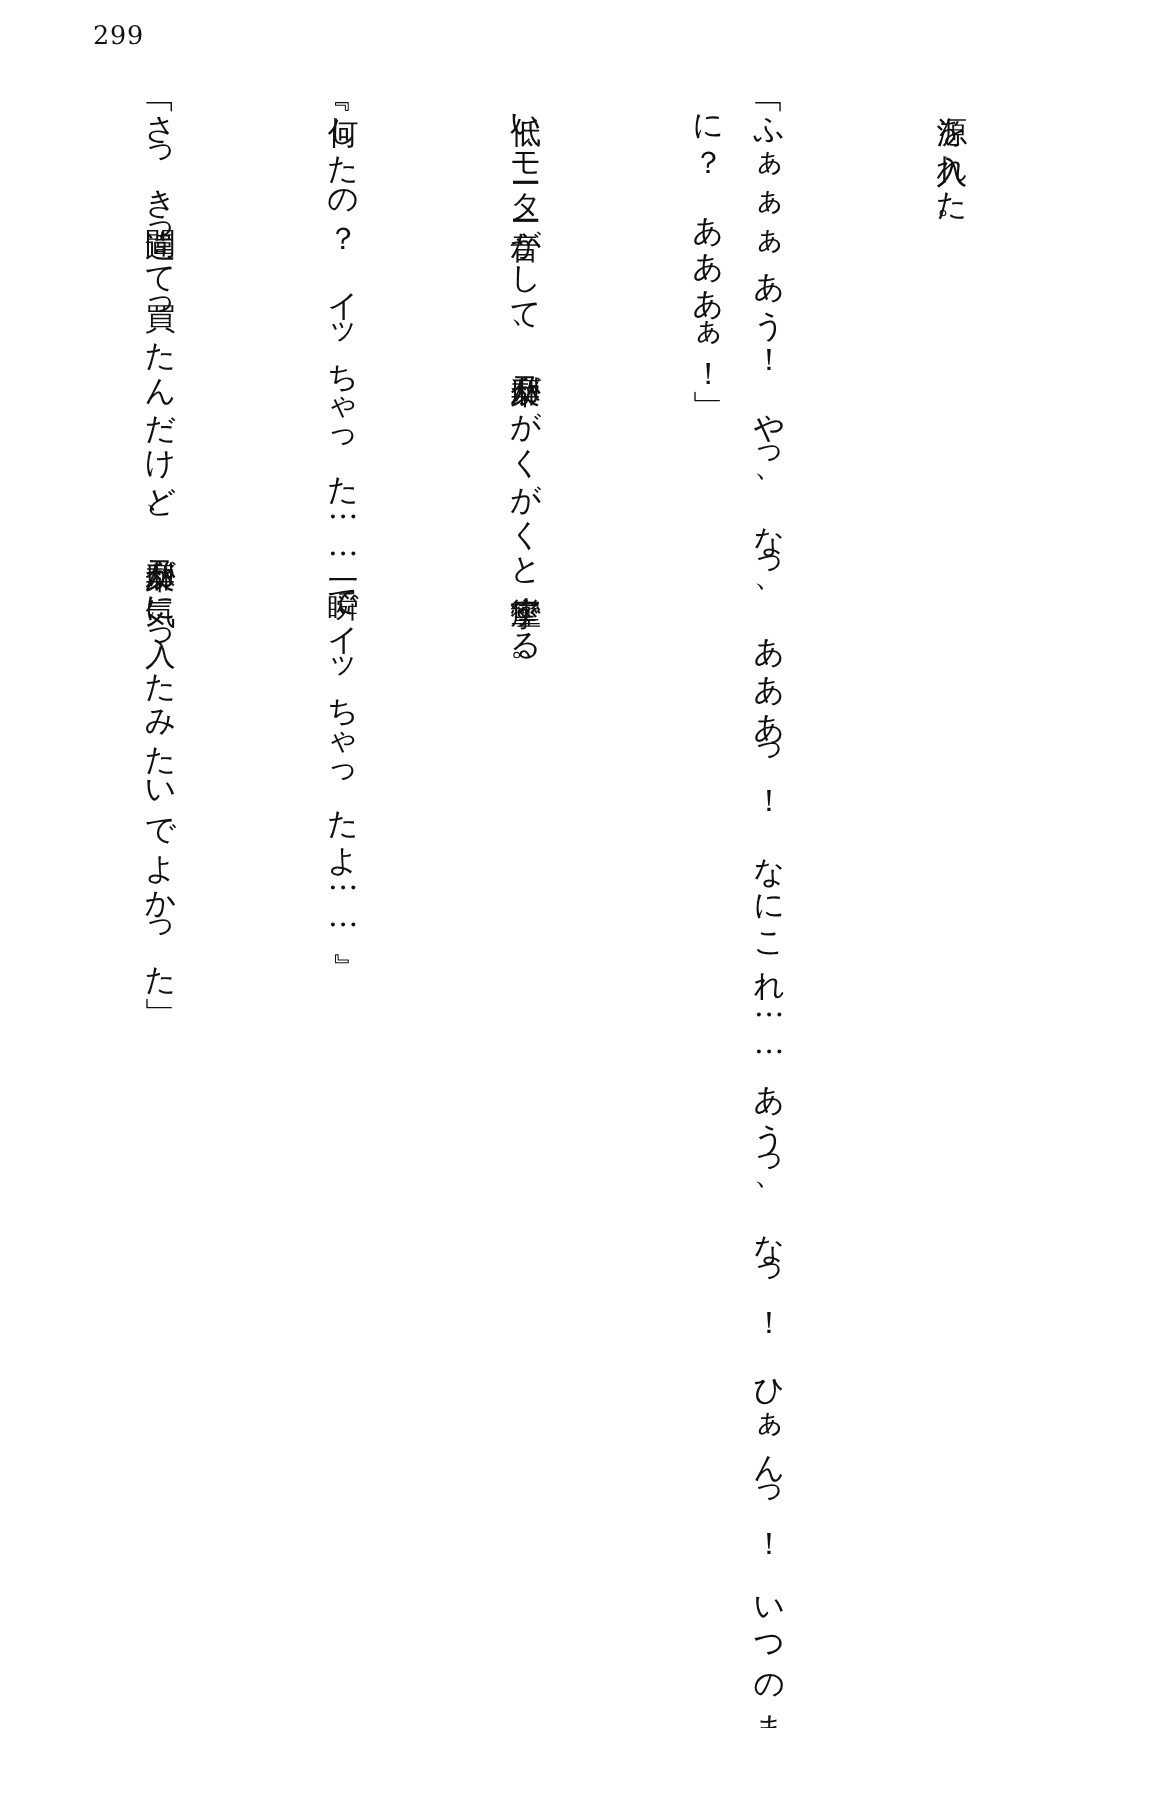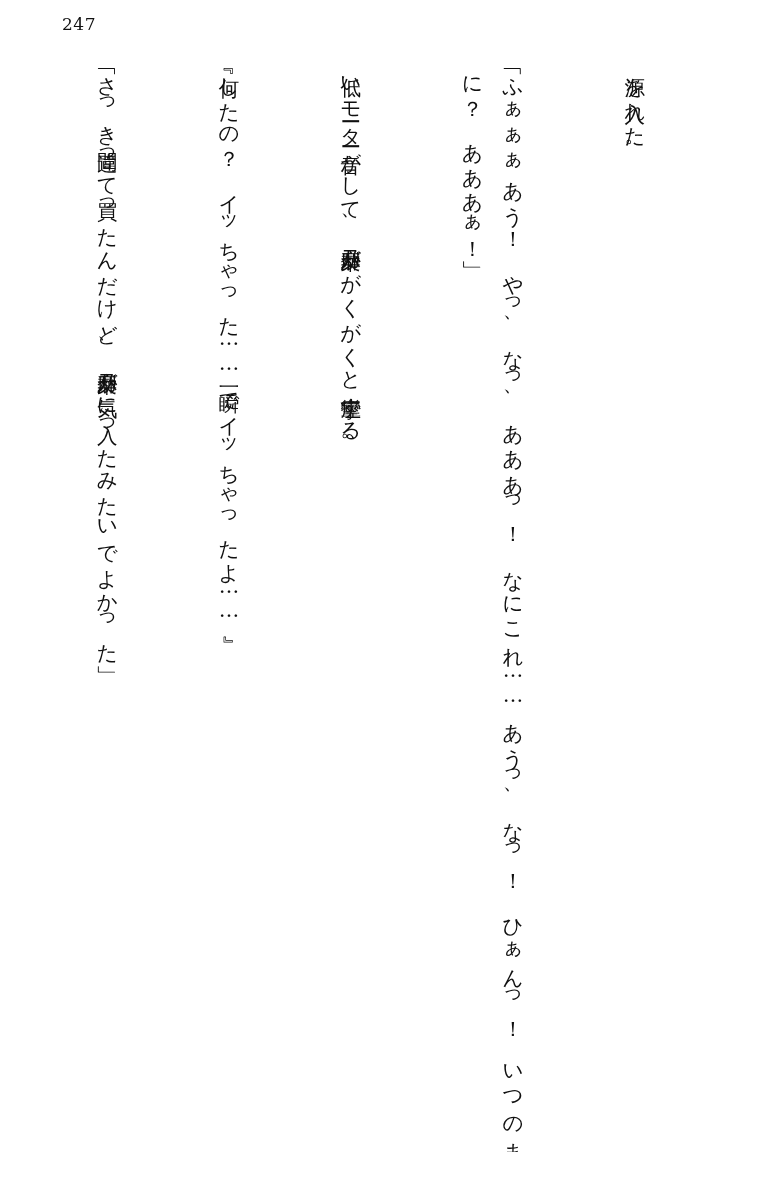--- a/index.html
+++ b/index.html
@@ -58,21 +58,21 @@
     margin: 0;
     padding: 0;
     text-indent: 0;
   }
 </style>
 </head>
 <body>
 
 <div class="page">
 
-  <div class="page-number">247</div>
+  <div class="page-number">299</div>
 
   <div class="vtext">
     <p>源を入れた。</p>
     <p>「ふぁぁぁあう！　やっ、なっ、あああっ！　なにこれ……あうっ、なっ！　ひぁんっ！　いつのまに？　あああぁ！」</p>
     <p>低いモーター音がして、麻梨乃ががくがくと痙攣する。</p>
     <p>『何したの？　イッちゃった……一瞬でイッちゃったよ……』</p>
     <p>「さっき間違って買ったんだけど、麻梨乃が気に入ったみたいでよかった」</p>
     
     
     

